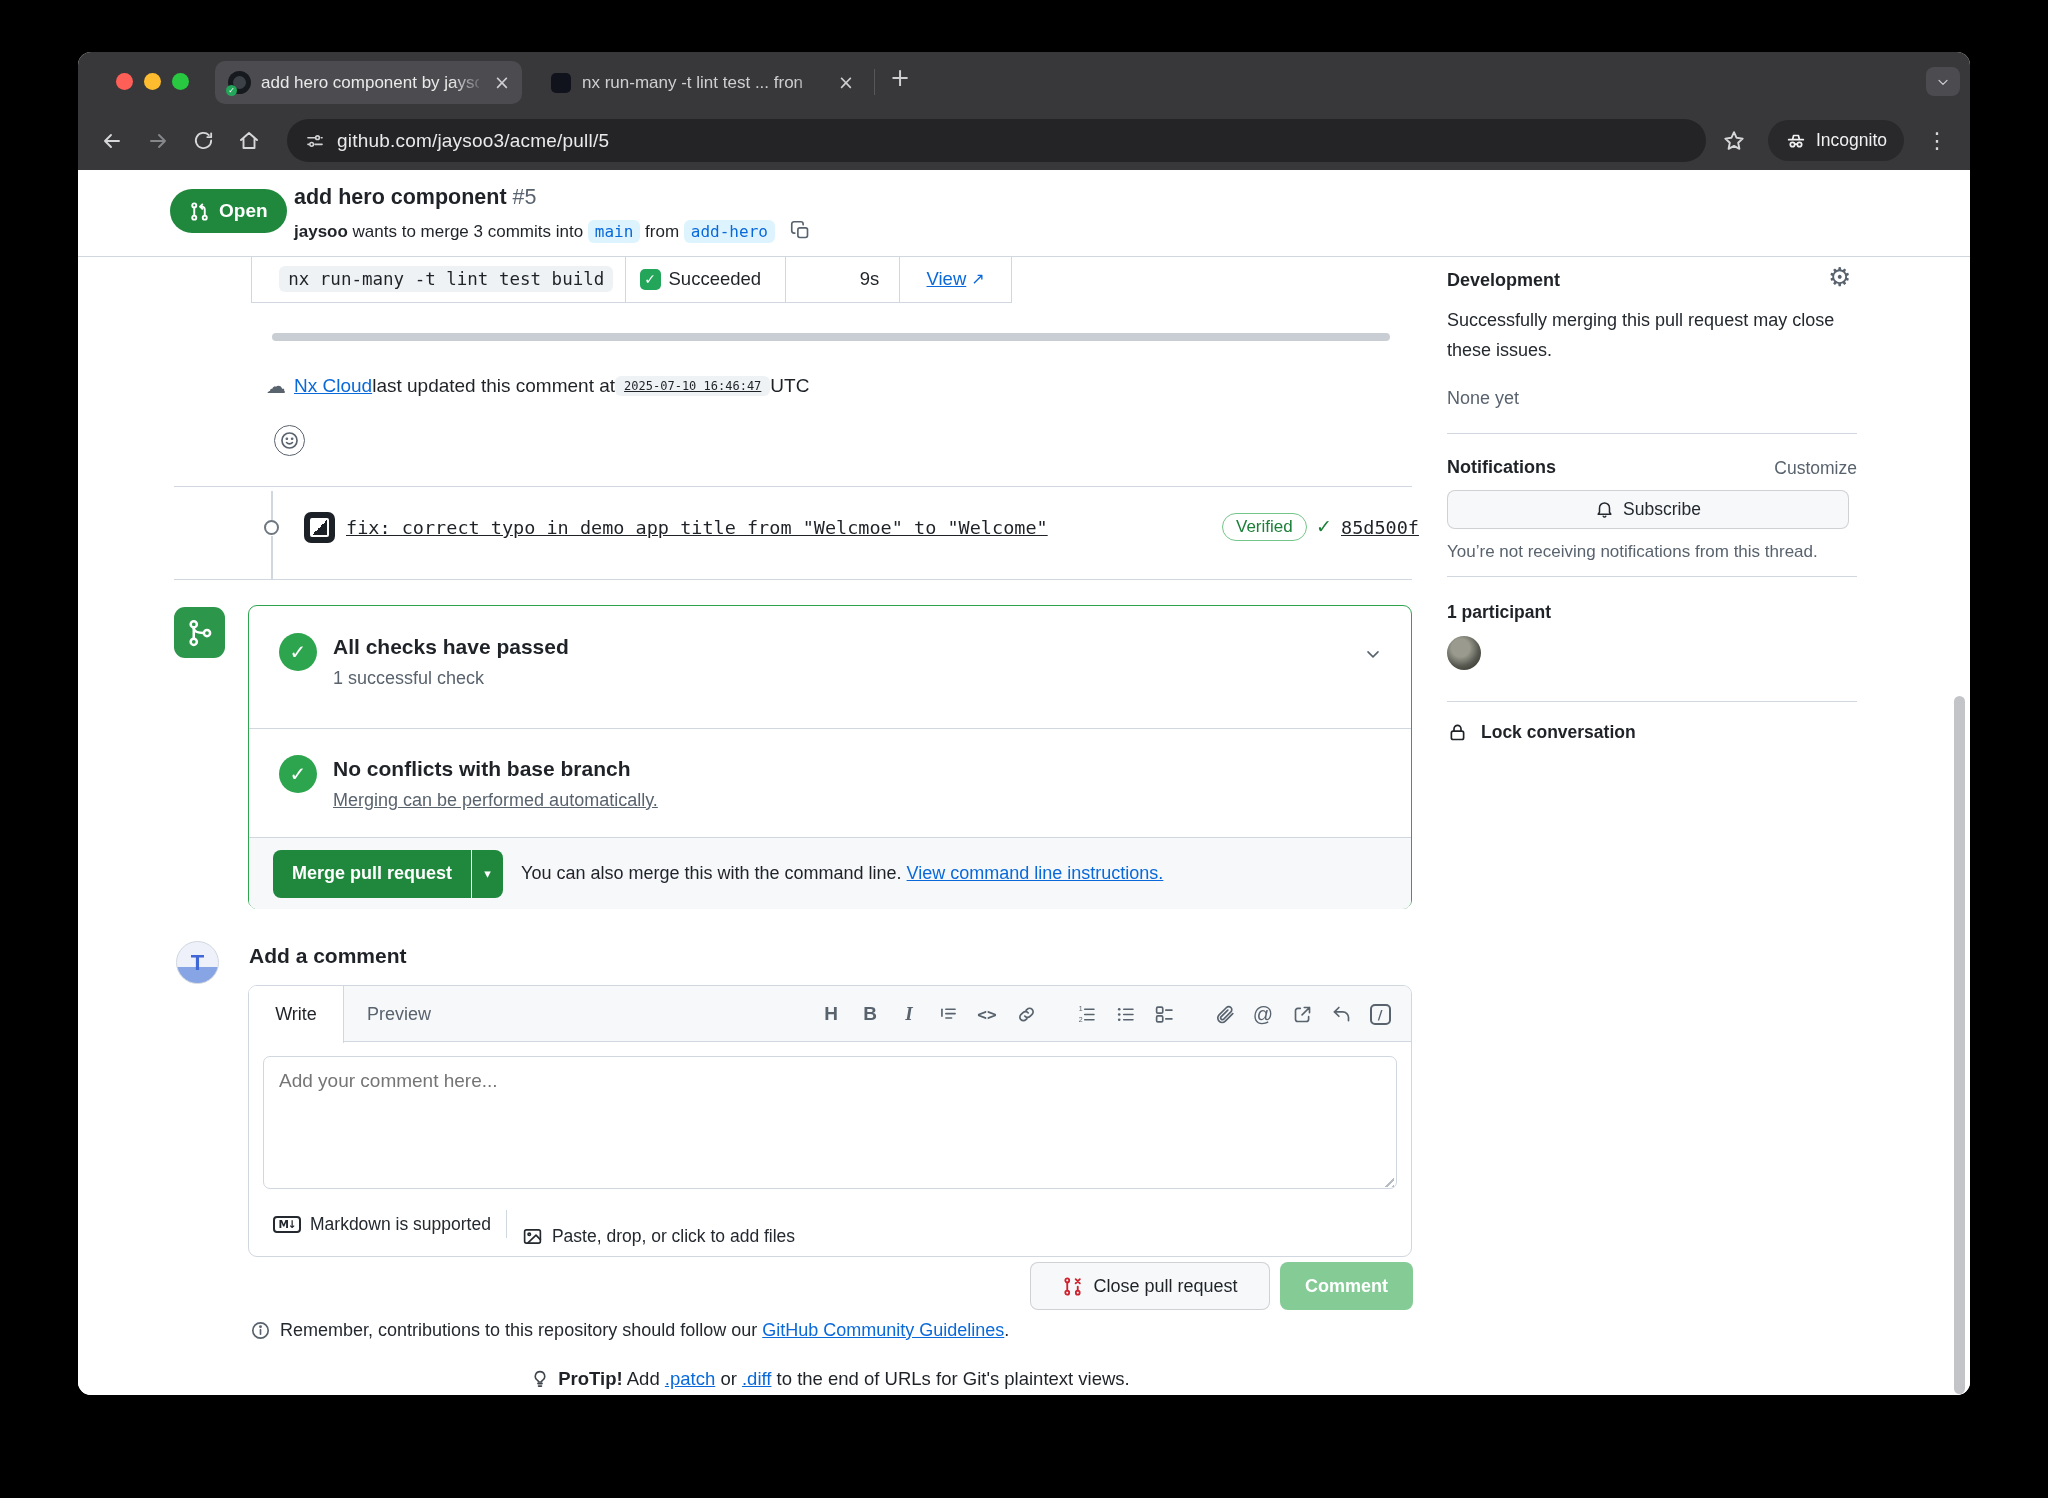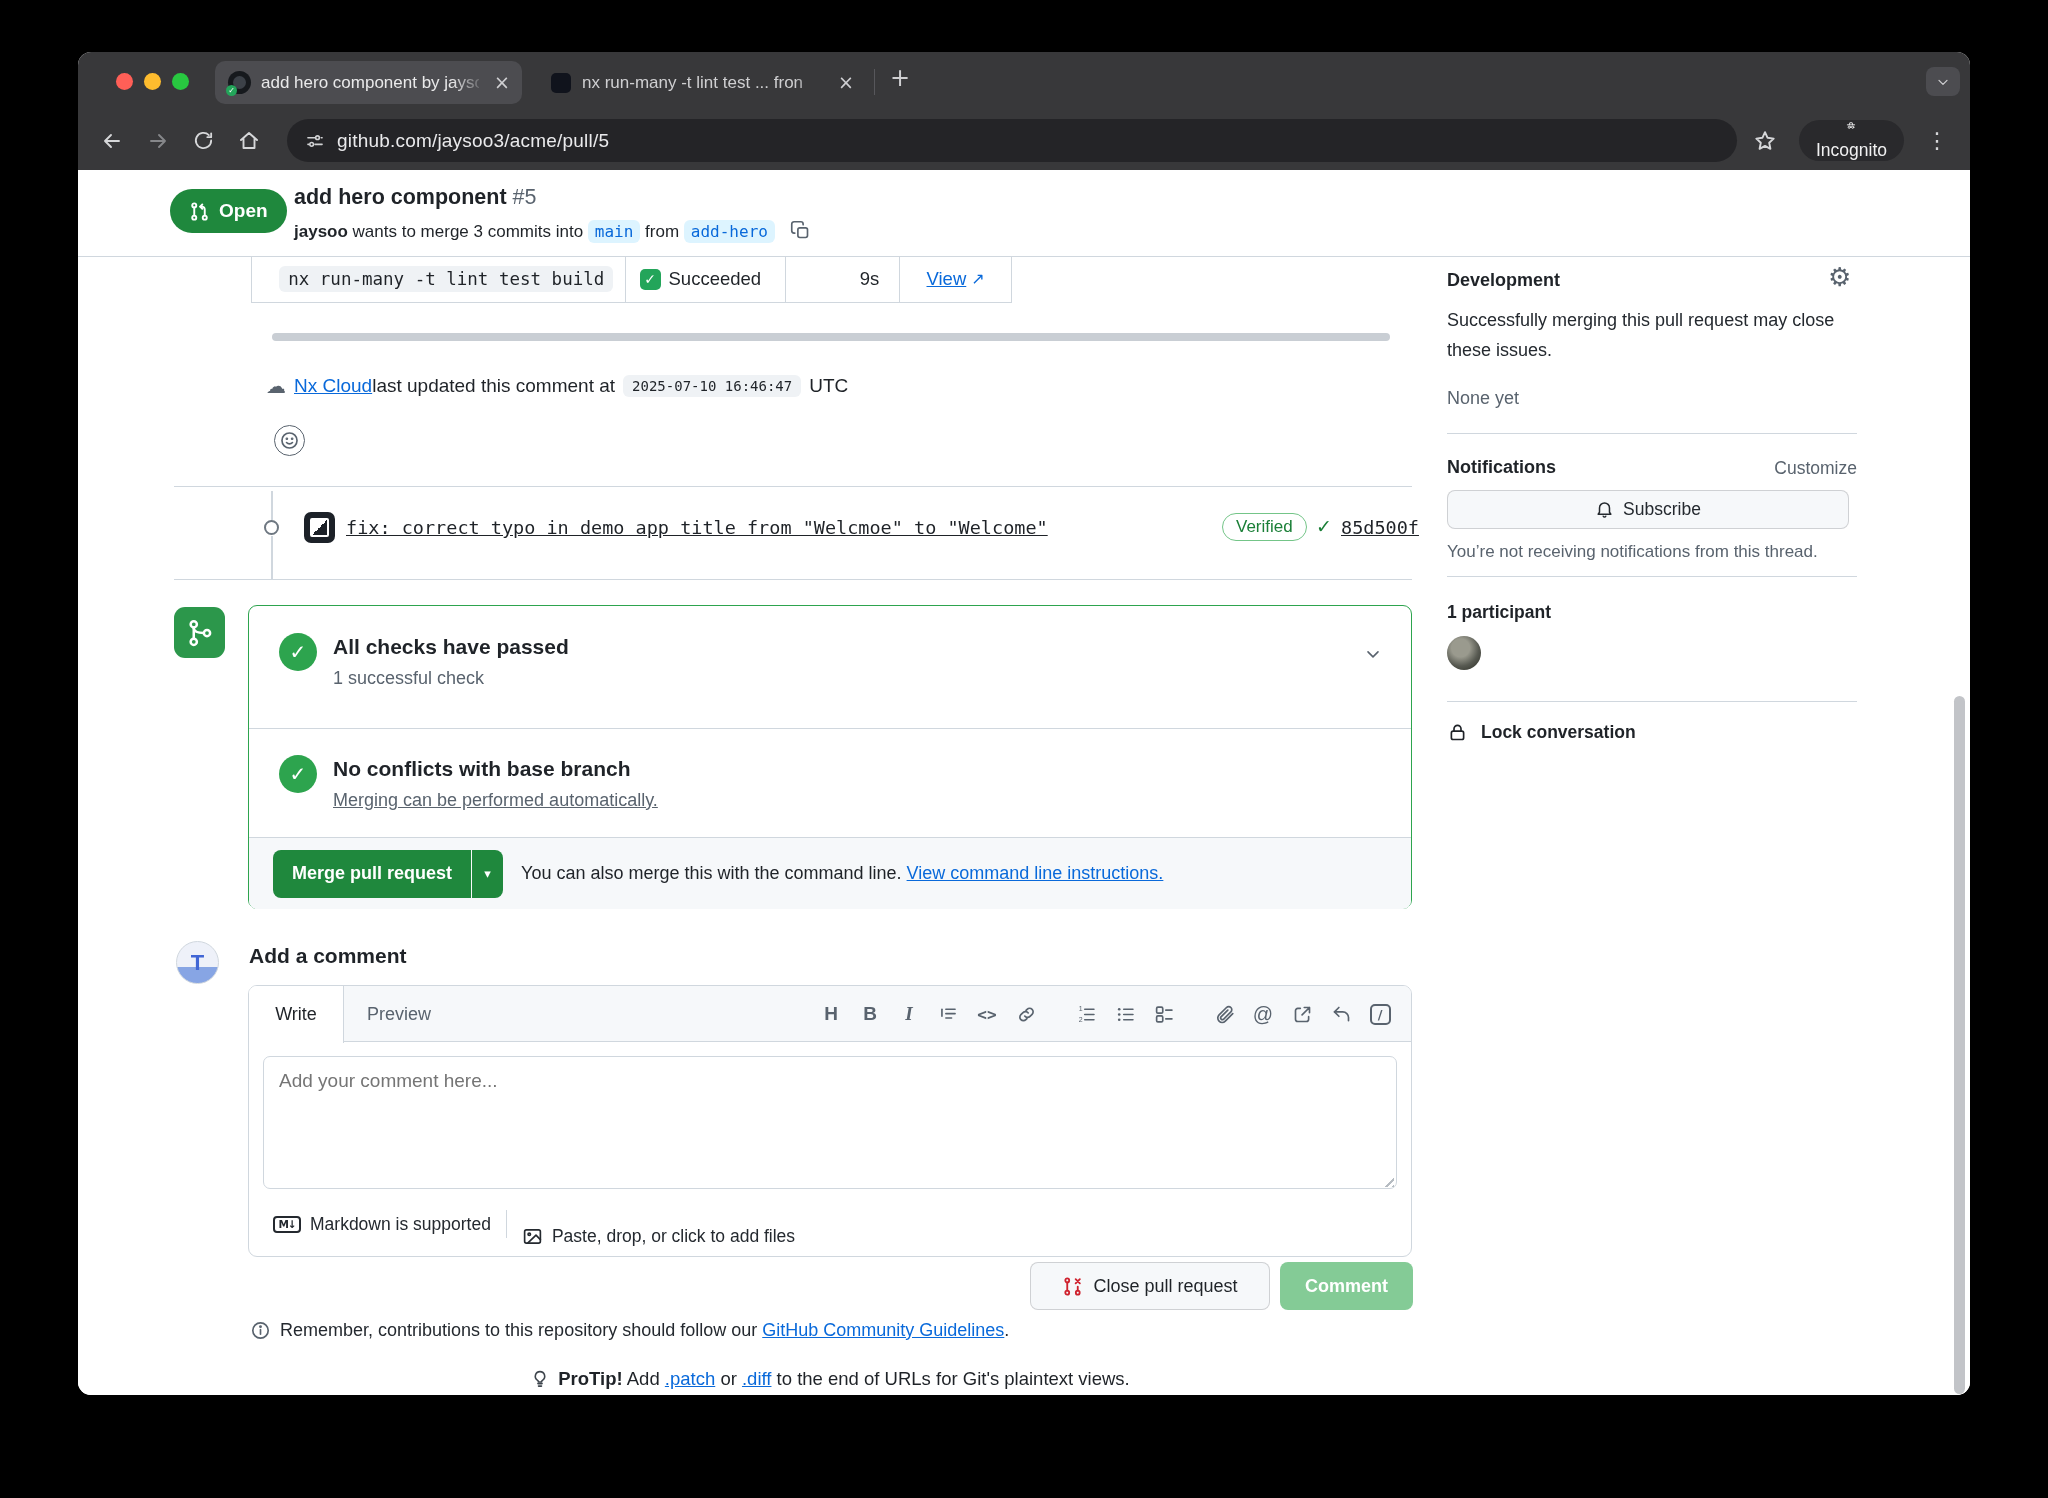--- a/index.html
+++ b/index.html
@@ -24,21 +24,21 @@
   .tab.active{background:#4c4c50;}
   .tab-label{color:#e9e9ea;font-size:17px;white-space:nowrap;overflow:hidden;position:relative;}
   .tab-fade{position:absolute;top:0;right:0;bottom:0;width:34px;}
   .tab-close{color:#cfcfd2;font-size:19px;margin:0 12px 0 8px;font-family:"DejaVu Sans",sans-serif;}
   .toolbar{position:relative;height:59px;background:#38383a;display:flex;align-items:center;padding:0 22px;}
   .navico{color:#d6d7d9;margin-right:22px;}
   .urlpill{flex:1;height:43px;border-radius:22px;background:#242427;display:flex;align-items:center;
     padding:0 18px;gap:12px;margin:0 16px 0 4px;}
   .urltext{color:#eaeaec;font-size:19px;letter-spacing:.2px;}
   .incog{height:41px;border-radius:21px;background:#29292c;display:flex;align-items:center;gap:9px;
-    padding:0 17px;color:#f1f1f2;font-size:17.5px;margin:0 16px;flex-direction:column;}
+    padding:0 17px;color:#f1f1f2;font-size:17.5px;margin:0 16px;}
 
   
   .content{position:relative;height:1225px;background:#fff;font-size:18px;}
   .divider{position:absolute;height:1px;background:#d0d7de;}
   .chip-branch{font-family:"DejaVu Sans Mono",monospace;font-size:16px;color:#0969da;background:#ddf4ff;
     border-radius:6px;padding:2px 7px;text-align:center;}
   .chip-gray{font-family:"DejaVu Sans Mono",monospace;background:#eff2f5;border-radius:6px;padding:3px 9px;}
   .openbadge{position:absolute;left:92px;top:19px;height:44px;border-radius:24px;background:#1f883d;color:#fff;
     display:flex;align-items:center;gap:9px;padding:0 19px;font-size:19px;font-weight:600;}
   .cell{height:100%;display:flex;align-items:center;border-right:1px solid #d0d7de;box-sizing:border-box;}
@@ -186,21 +186,21 @@
         <span class="glyph" style="color:#0969da;font-size:16px;">↗</span>
       </div>
     </div>
 
     <div class="abs" style="left:194px;top:163px;width:1118px;height:8px;border-radius:4px;background:#c9ced4;"></div>
 
     <div class="abs flex" style="left:188px;top:202px;height:28px;font-size:19px;">
       <span class="glyph muted" style="font-size:20px;margin-right:8px;">☁</span>
       <span class="link">Nx Cloud</span>
       <span> last updated this comment at </span>
-      <span class="chip-gray" style="font-size:14px;margin:0 8px;">2025-07-10 16:46:47</span>
+      <span class="chip-gray" style="font-size:12px;margin:0 0;text-decoration:underline;">2025-07-10 16:46:47</span>
       <span> UTC</span>
     </div>
 
     <span class="abs flex" style="left:196px;top:255px;width:31px;height:31px;border-radius:50%;border:1.5px solid #59636e;justify-content:center;color:#59636e;box-sizing:border-box;">
       <svg class="sicon" width="21" height="21" viewBox="0 0 24 24">
         <circle cx="12" cy="12" r="8.6"></circle>
           <circle cx="9" cy="10" r="0.6" fill="currentColor"></circle>
           <circle cx="15" cy="10" r="0.6" fill="currentColor"></circle>
           <path d="M8.6 14.3a4.6 4.6 0 0 0 6.8 0"></path>
       </svg>

